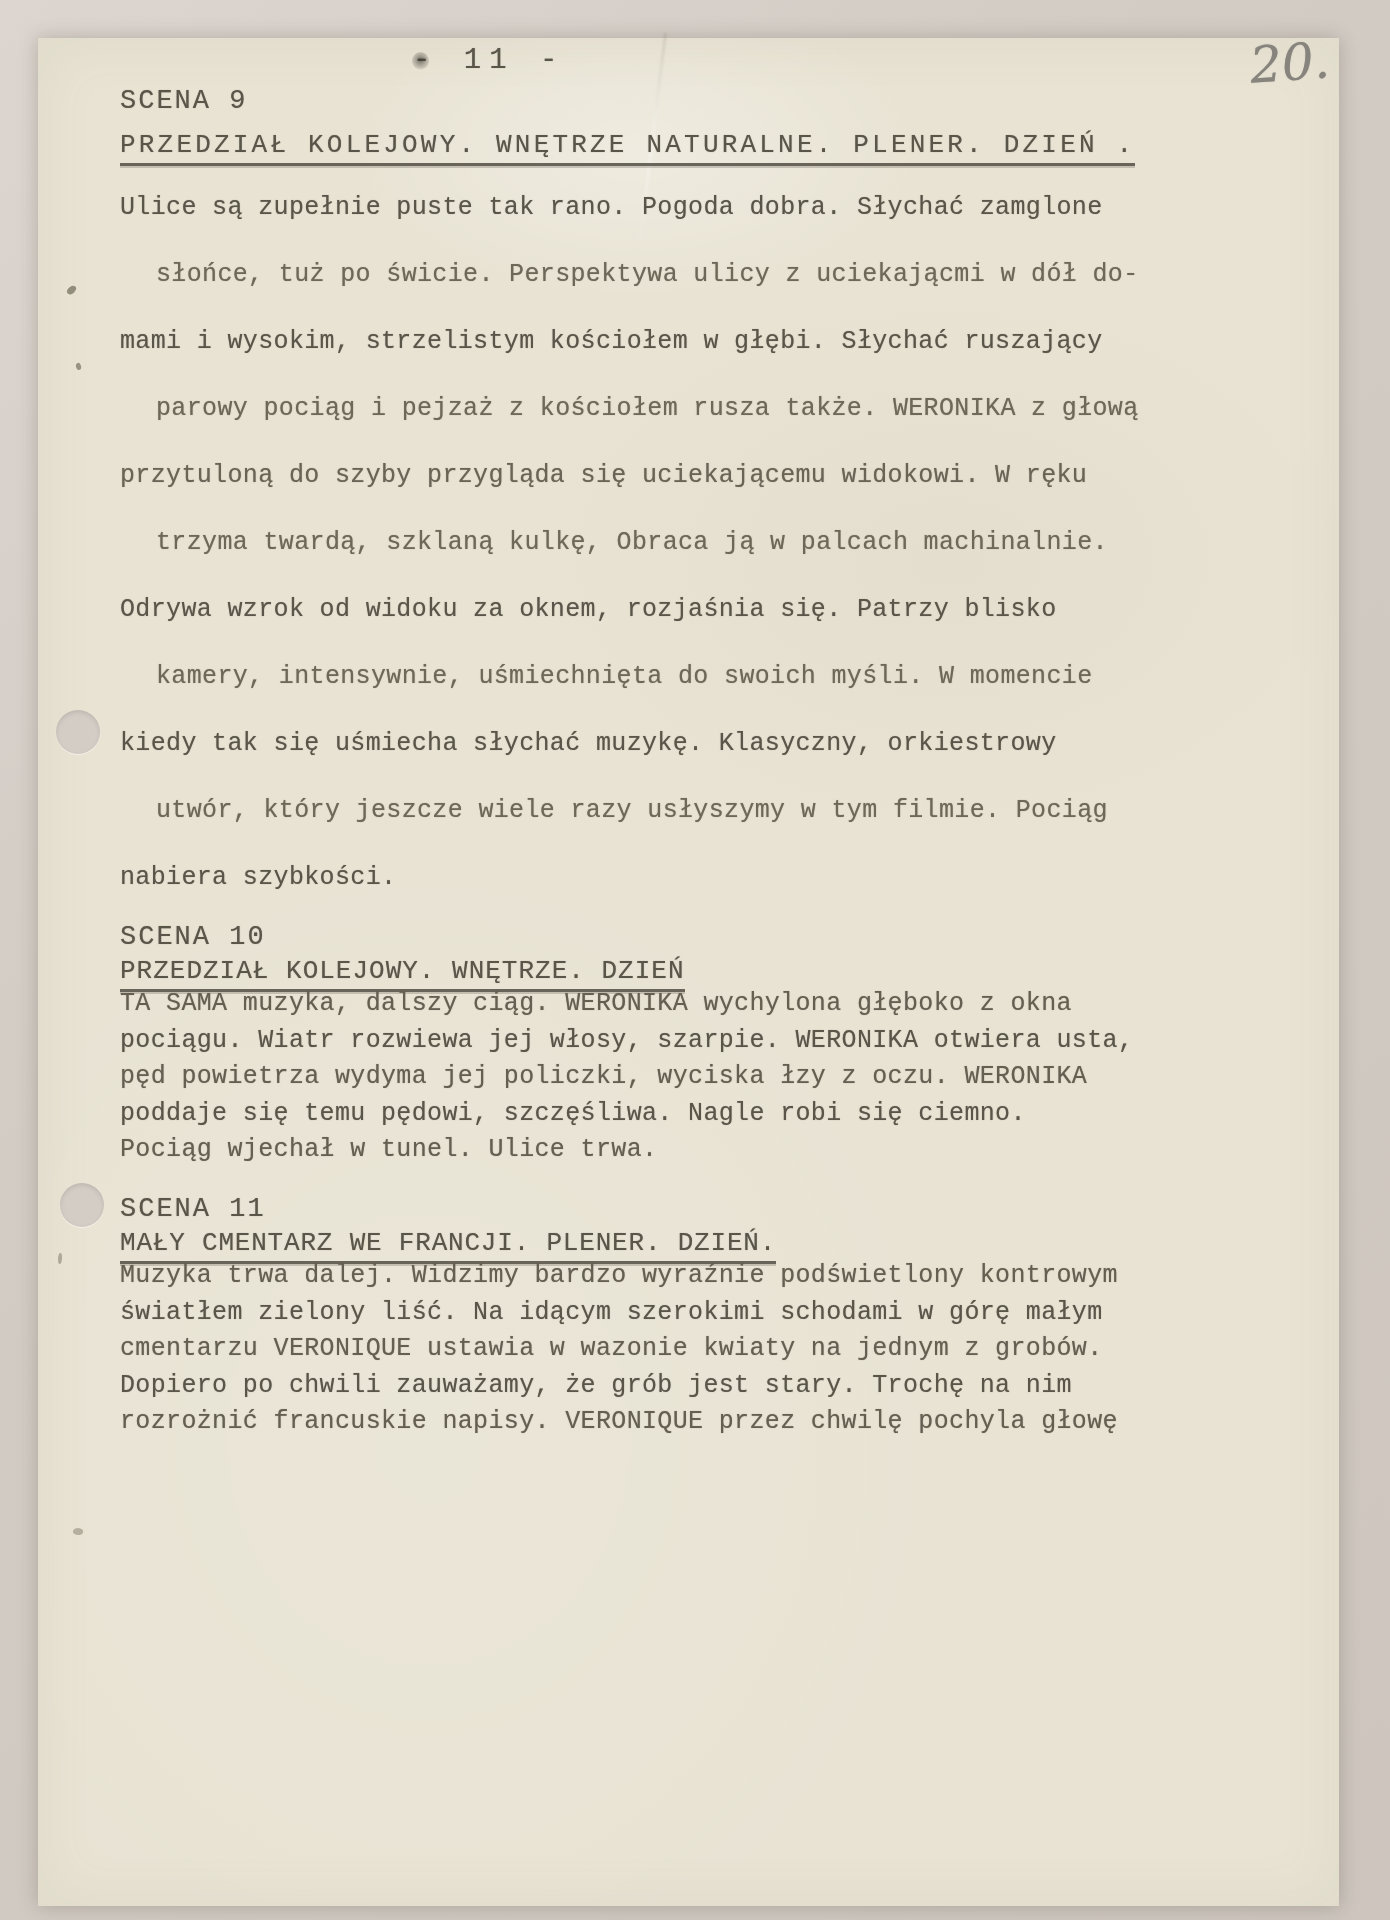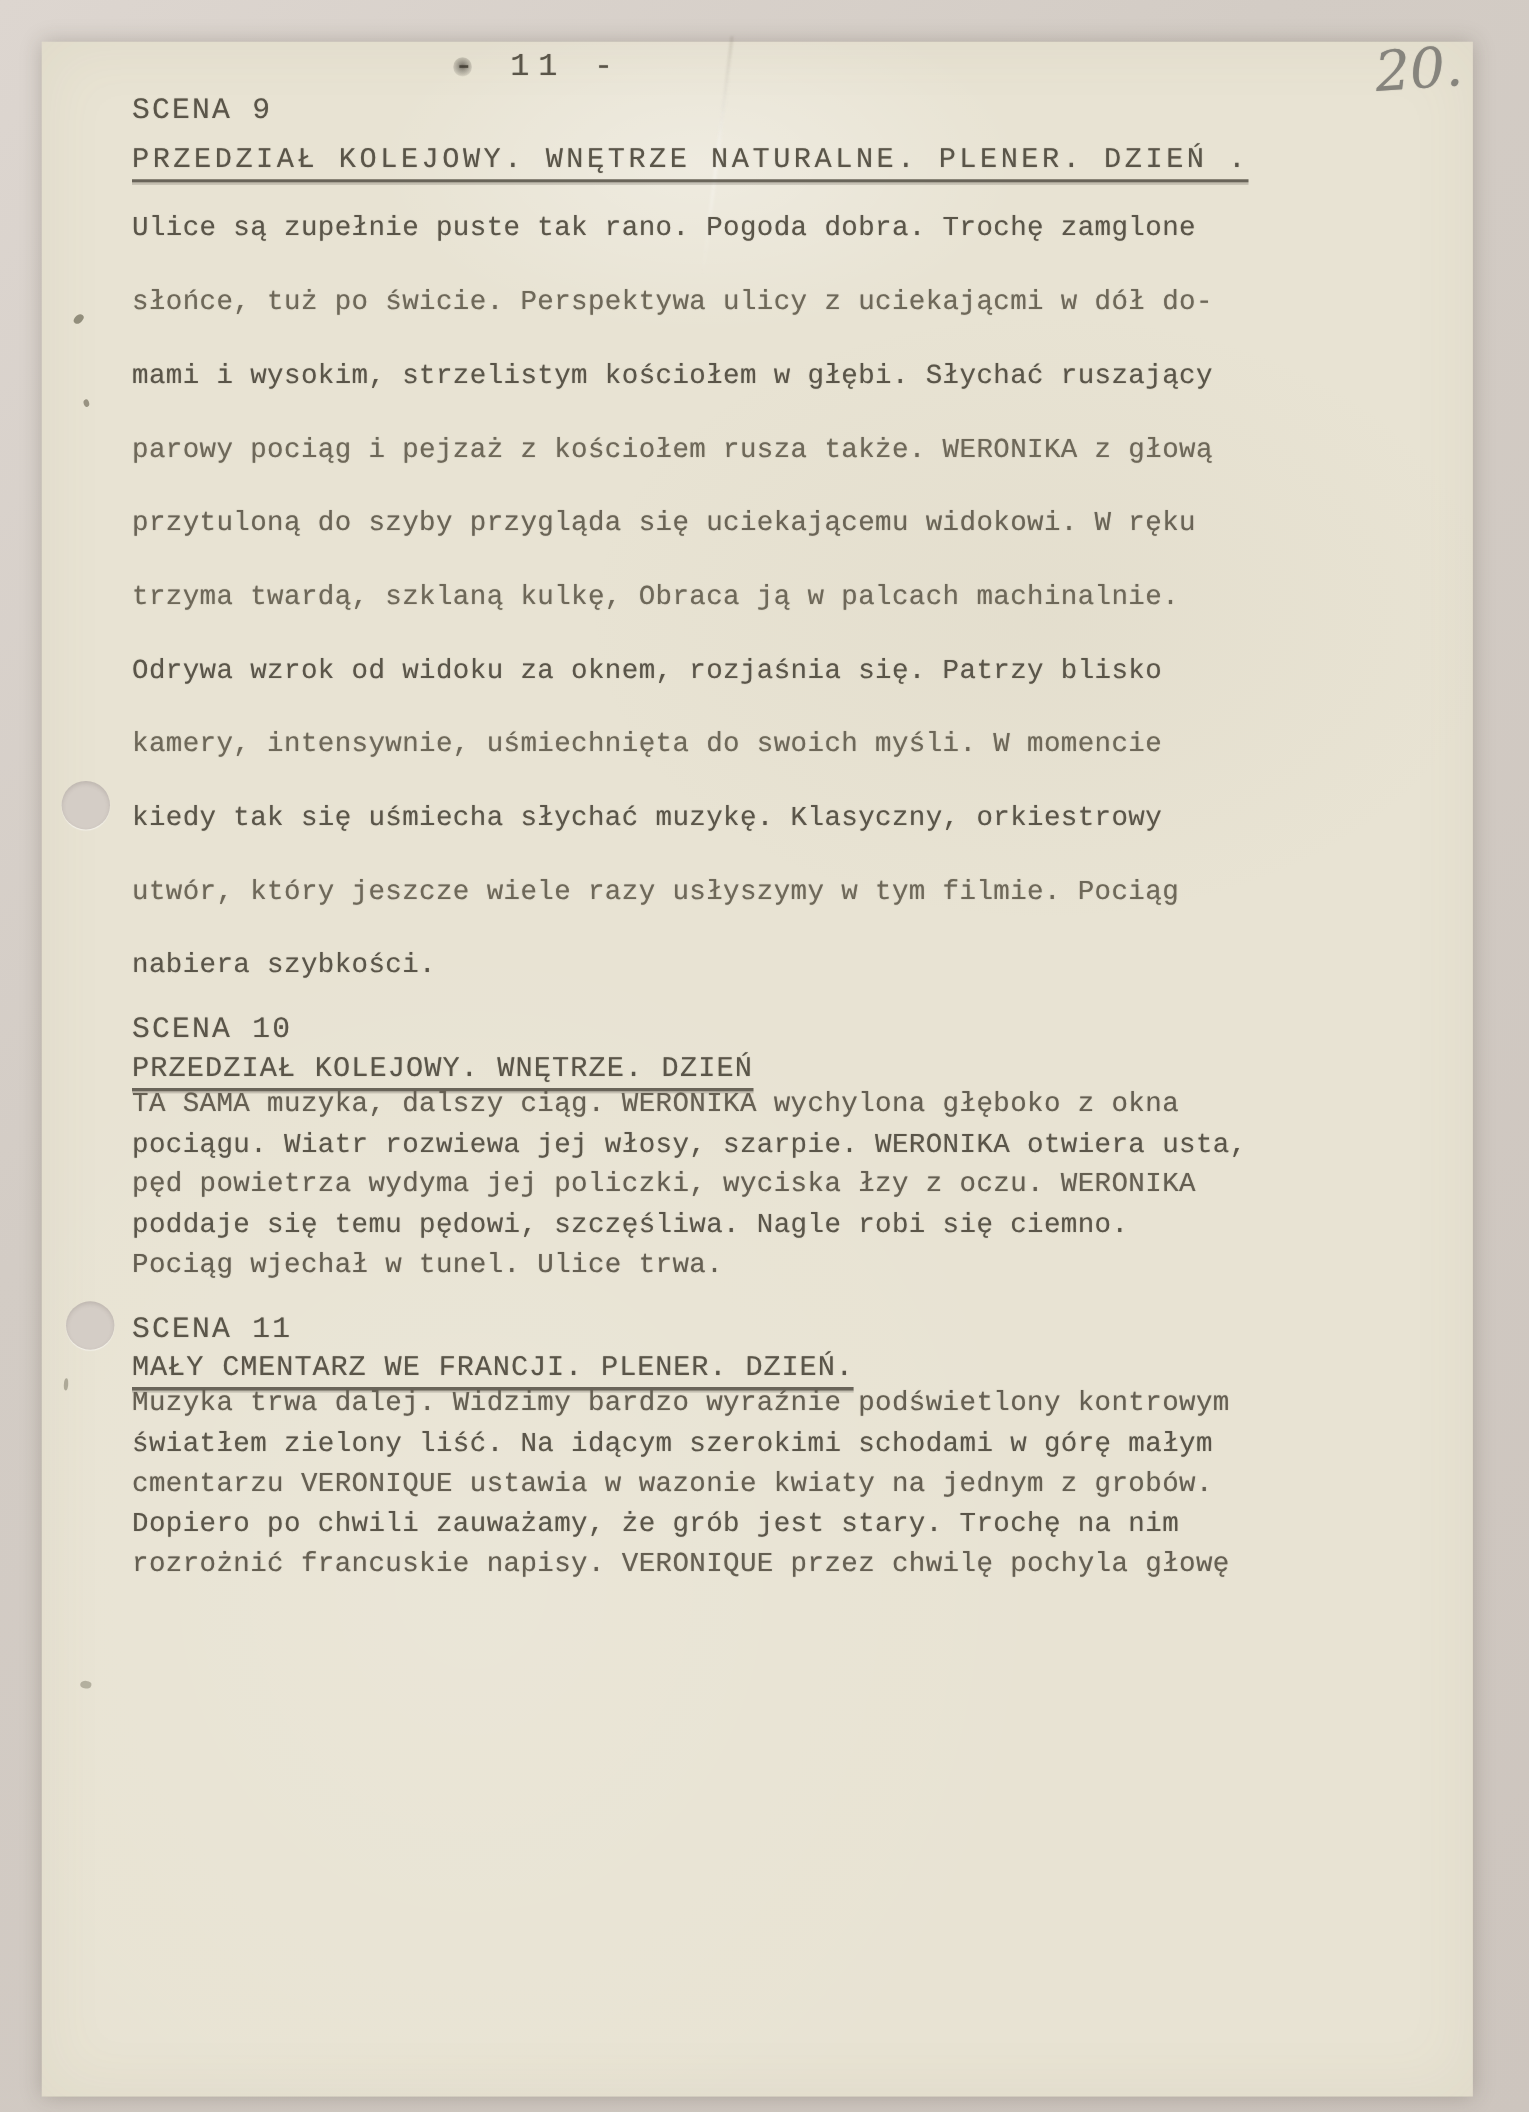--- a/index.html
+++ b/index.html
@@ -46,21 +46,21 @@
   .slugline{
     display:inline-block;font-size:26px;white-space:nowrap;
     padding-bottom:3px;border-bottom:3px solid rgba(82,77,67,0.85);
     box-shadow:0 2px 0 rgba(82,77,67,0.25);
   }
   .slug-9{letter-spacing:3.2px;}
   .slug-10{letter-spacing:1px;}
   .slug-11{letter-spacing:0.8px;text-align:right;}
   .scene-body{font-size:25px;letter-spacing:0.35px;white-space:nowrap;}
   .body-9{line-height:67px;}
-  .body-9 .line:nth-child(2n){color:#6e6859;}
+  .body-9 .line:nth-child(2n){color:#6e6859;margin-left:36px;}
   .body-9 .line:nth-child(5){color:#6a6456;}
   .body-single{line-height:36.6px;}
   .body-single .line:nth-child(2n+1){color:#655f52;}
   .pos-h9{top:48px;}  .pos-s9{top:92px;}  .pos-b9{top:136px;}
   .pos-h10{top:884px;} .pos-s10{top:918px;} .pos-b10{top:948px;}
   .pos-h11{top:1156px;} .pos-s11{top:1190px;} .pos-b11{top:1220px;}
   .hole{
     position:absolute;width:44px;height:44px;border-radius:50%;
     background:#d4cdc6;
     box-shadow:inset 0 2px 4px rgba(90,80,70,0.18), 0 1px 1px rgba(255,255,255,0.5);
@@ -89,21 +89,21 @@
 
     <div class="page-number ink">- 11 -</div>
     <div class="smudge"></div>
     <div class="handwritten">20.</div>
 
     <div class="scene pos-h9 scene-heading ink">SCENA 9</div>
     <div class="scene pos-s9">
       <span class="slugline slug-9 ink">PRZEDZIAŁ KOLEJOWY. WNĘTRZE NATURALNE. PLENER. DZIEŃ .</span>
     </div>
     <div class="scene pos-b9 scene-body body-9 ink">
-      <div class="line">Ulice są zupełnie puste tak rano. Pogoda dobra. Trochę zamglone</div>
+      <div class="line">Ulice są zupełnie puste tak rano. Pogoda dobra. Słychać zamglone</div>
       <div class="line">słońce, tuż po świcie. Perspektywa ulicy z uciekającmi w dół do-</div>
       <div class="line">mami i wysokim, strzelistym kościołem w głębi. Słychać ruszający</div>
       <div class="line">parowy pociąg i pejzaż z kościołem rusza także. WERONIKA z głową</div>
       <div class="line">przytuloną do szyby przygląda się uciekającemu widokowi. W ręku</div>
       <div class="line">trzyma twardą, szklaną kulkę, Obraca ją w palcach machinalnie.</div>
       <div class="line">Odrywa wzrok od widoku za oknem, rozjaśnia się. Patrzy blisko</div>
       <div class="line">kamery, intensywnie, uśmiechnięta do swoich myśli. W momencie</div>
       <div class="line">kiedy tak się uśmiecha słychać muzykę. Klasyczny, orkiestrowy</div>
       <div class="line">utwór, który jeszcze wiele razy usłyszymy w tym filmie. Pociąg</div>
       <div class="line">nabiera szybkości.</div>

